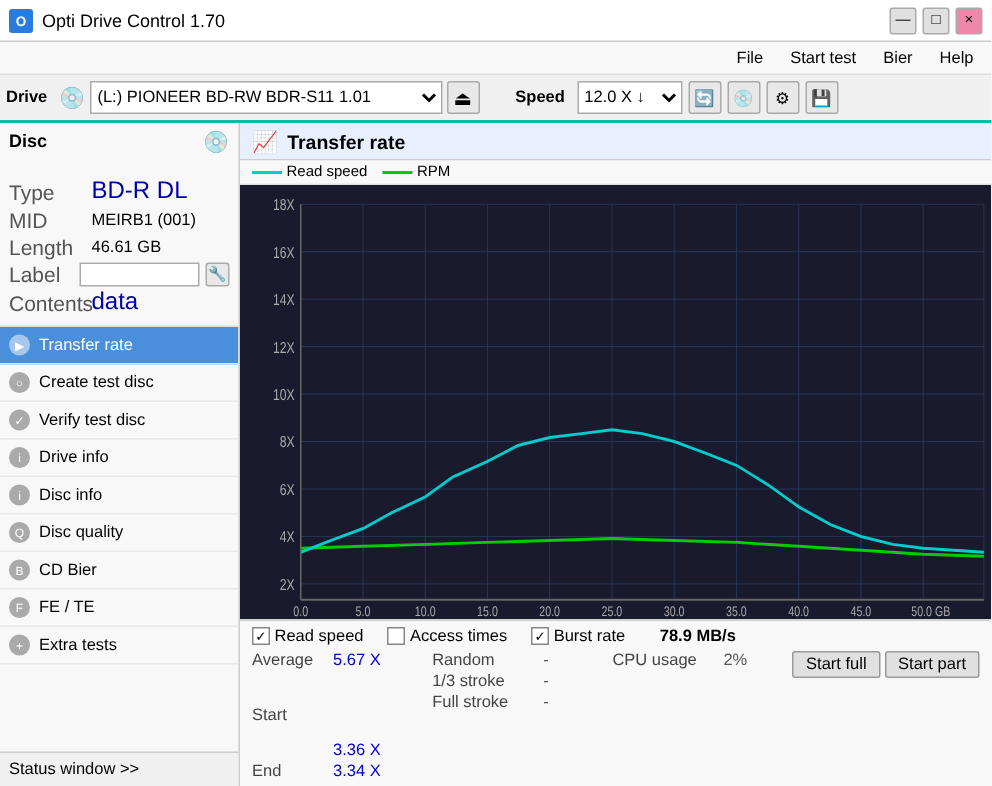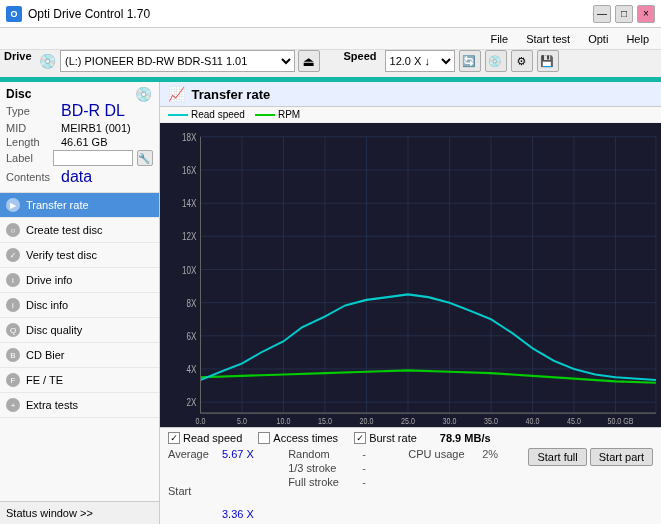--- a/index.html
+++ b/index.html
@@ -38,23 +38,23 @@
       cursor: pointer;
       font-size: 11px;
       border-radius: 2px;
     }
 
     
     .toolbar {
       background: #f0f0f0;
       height: 32px;
       display: flex;
-      align-items: flex-start;
+      align-items: center;
       padding: 0 4px;
-      border-bottom: 5px solid #14b8a6;
+      border-bottom: 2px solid #14b8a6;
       gap: 4px;
     }
     .toolbar-label { font-weight: bold; font-size: 11px; margin-right: 4px; }
     .drive-select {
       flex: 1;
       height: 22px;
       font-size: 11px;
       border: 1px solid #aaa;
       background: white;
       max-width: 250px;
@@ -94,26 +94,26 @@
       overflow: hidden;
     }
 
     
     .disc-panel {
       padding: 4px 6px;
       border-bottom: 1px solid #ddd;
       font-size: 11px;
     }
     .disc-panel-header {
-      display: flex; align-items: center; justify-content: space-between; margin-bottom: 0;
+      display: flex; align-items: center; justify-content: space-between; margin-bottom: 17px;
     }
     .disc-panel-title { font-weight: bold; font-size: 12px; }
     .disc-panel-icon { font-size: 14px; color: #555; cursor: pointer; }
     .disc-row { display: flex; align-items: center; margin-bottom: 2px; }
-    .disc-key { width: 55px; color: #555; font-size: 11px; }
+    .disc-key { width: 55px; color: #555; font-size: 14px; }
     .disc-val { font-size: 16px; color: #00a; font-weight: normal; }
     .disc-val-black { font-size: 11px; color: #000; }
     .label-input-row { display: flex; align-items: center; gap: 4px; }
     .label-input { width: 80px; height: 16px; font-size: 10px; border: 1px solid #aaa; }
     .label-btn { width: 16px; height: 16px; background: #e8e8e8; border: 1px solid #aaa; border-radius: 2px; display: flex; align-items: center; justify-content: center; cursor: pointer; font-size: 10px; }
 
     
     .nav-items { flex: 1; overflow-y: auto; }
     .nav-item {
       display: flex; align-items: center; gap: 6px;
@@ -221,21 +221,21 @@
   <div class="title-bar-buttons">
     <div class="title-btn">—</div>
     <div class="title-btn">□</div>
     <div class="title-btn close">×</div>
   </div>
 </div>
 
 <div class="menu-bar">
   <div class="menu-item">File</div>
   <div class="menu-item">Start test</div>
-  <div class="menu-item">Opti</div>
+  <div class="menu-item">Bier</div>
   <div class="menu-item">Help</div>
 </div>
 
 <div class="toolbar">
   <span class="toolbar-label">Drive</span>
   <div style="display:flex;align-items:center;gap:3px;flex:1;max-width:280px;">
     <span style="font-size:14px;">💿</span>
     <select class="drive-select">
       <option>(L:)  PIONEER BD-RW   BDR-S11 1.01</option>
     </select>
@@ -427,20 +427,24 @@
       <div style="display:flex;gap:4px;align-items:flex-start;">
         <div class="stat-group">
           <div class="stat-line">
             <span class="stat-label">Average</span>
             <span class="stat-val" style="color:#0000cc;">5.67 X</span>
           </div>
           <div class="stat-line">
             <span class="stat-label">Start</span>
             <span class="stat-val" style="color:#0000cc;margin-top:46px;">3.36 X</span>
           </div>
+          <div class="stat-line">
+            <span class="stat-label">End</span>
+            <span class="stat-val" style="color:#0000cc;">3.34 X</span>
+          </div>
         </div>
         <div class="stat-group">
           <div class="stat-line">
             <span class="stat-label2">Random</span>
             <span class="stat-val2">-</span>
           </div>
           <div class="stat-line">
             <span class="stat-label2">1/3 stroke</span>
             <span class="stat-val2">-</span>
           </div>

